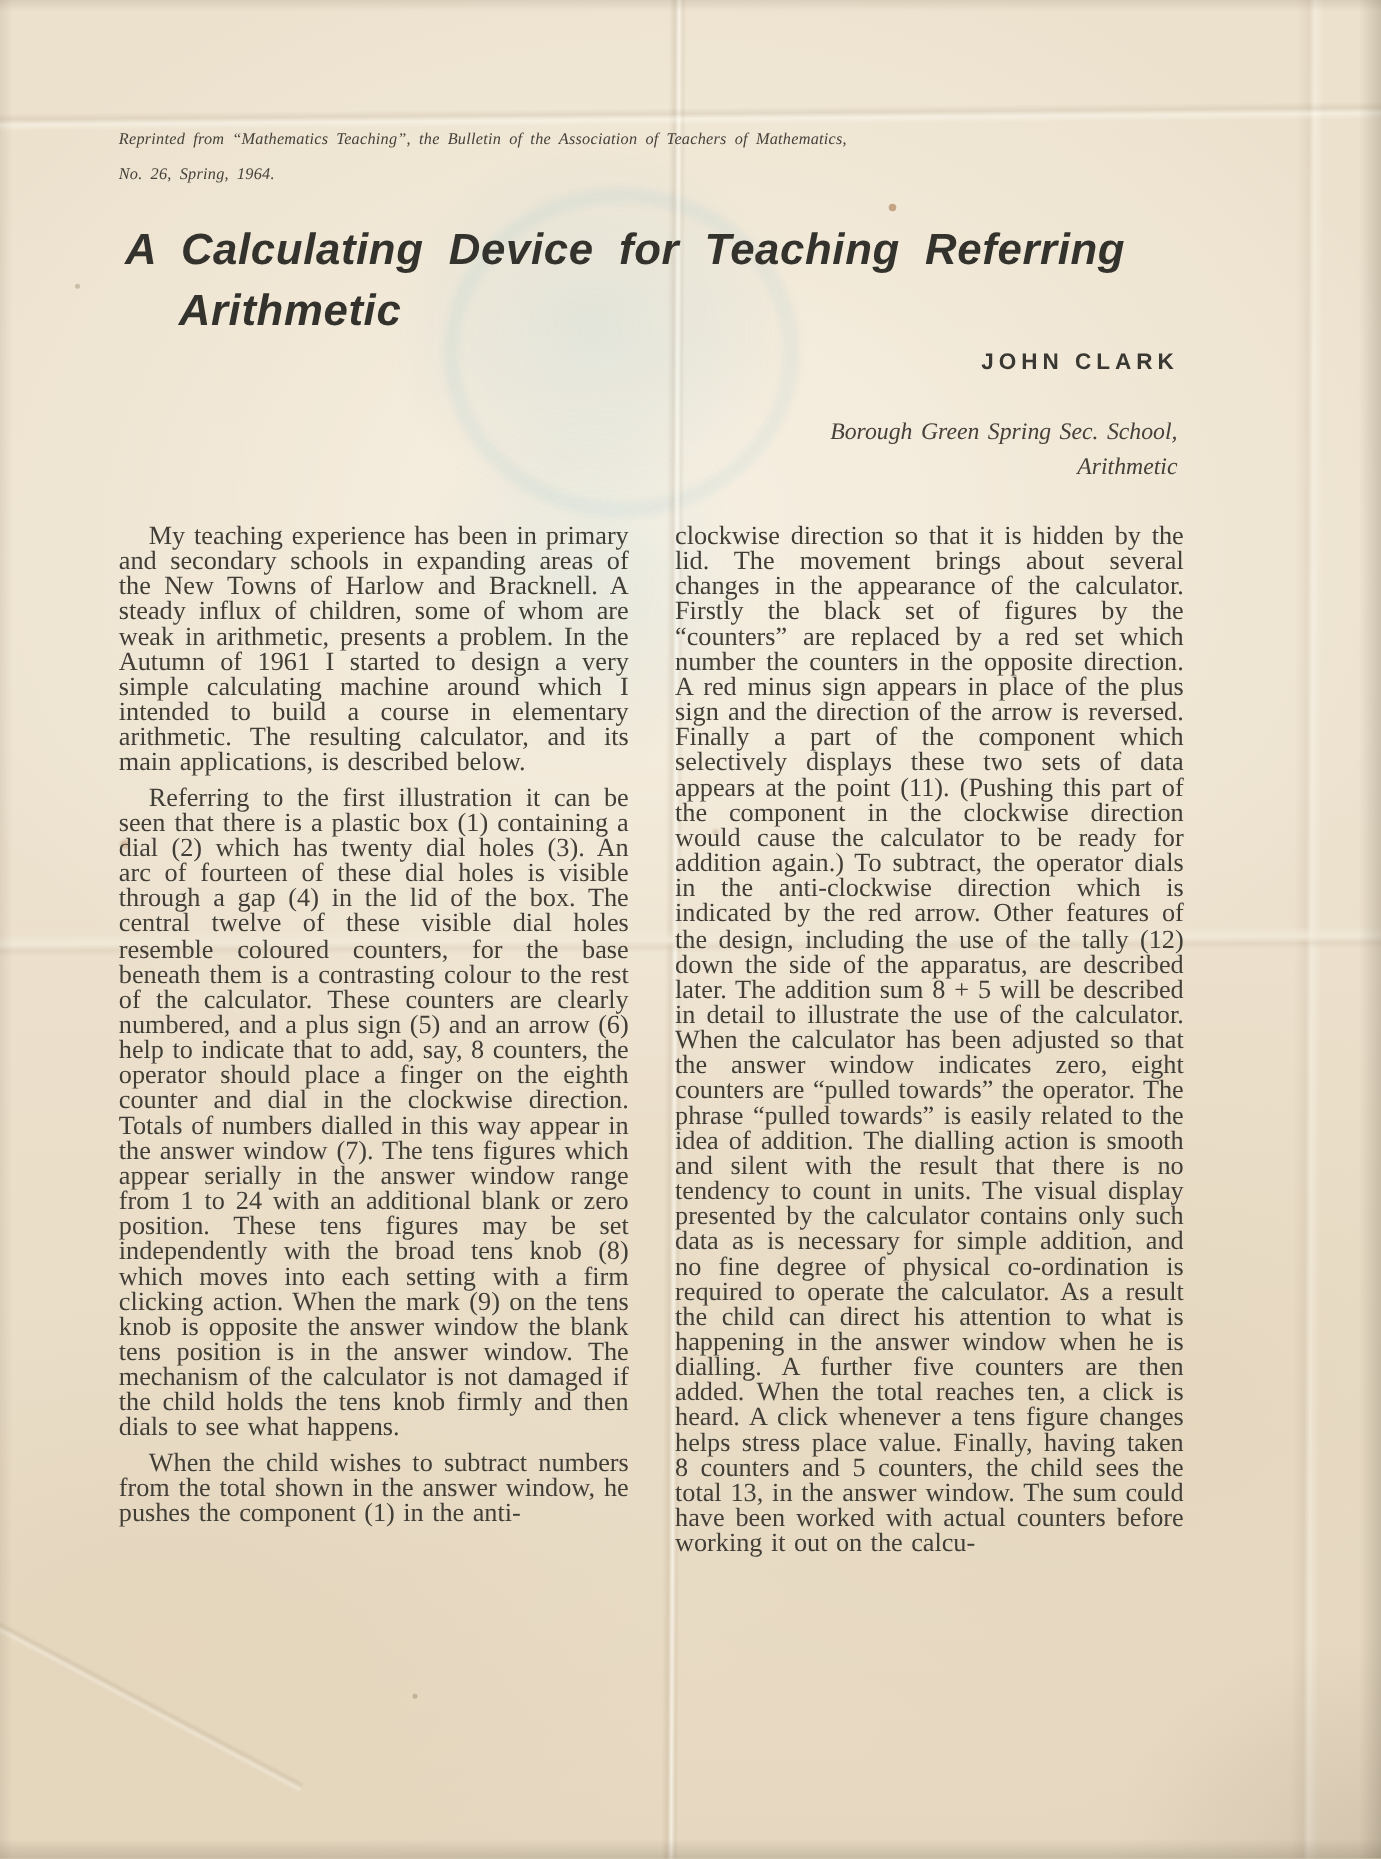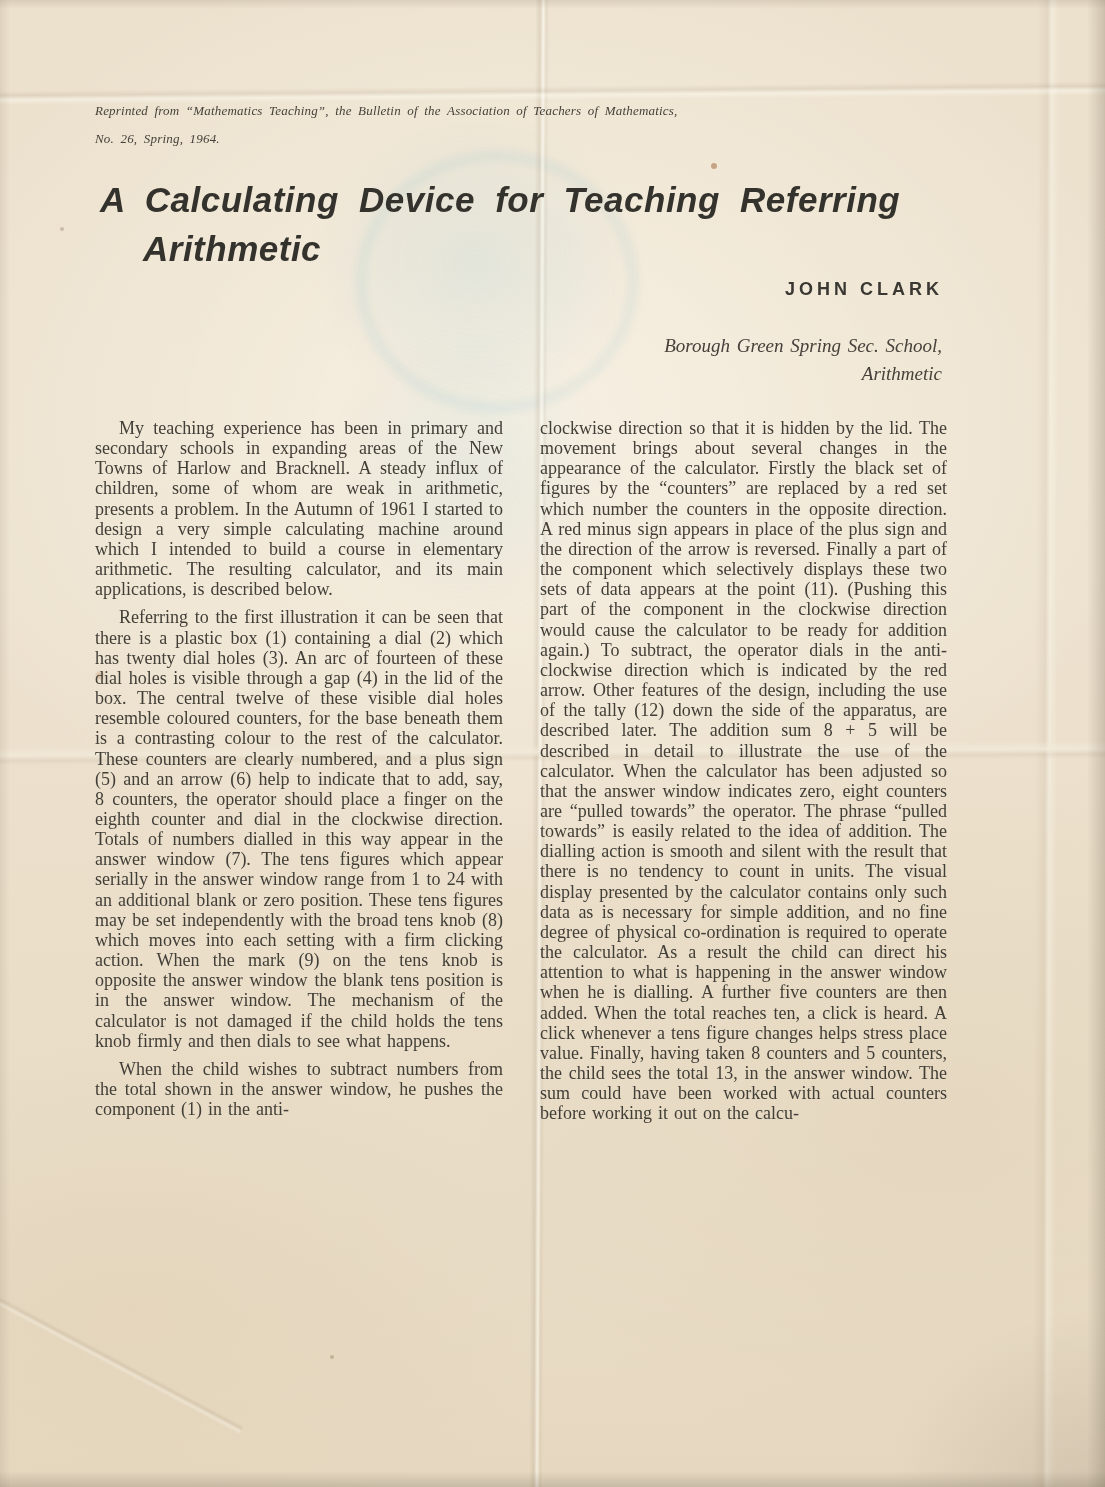--- a/index.html
+++ b/index.html
@@ -117,21 +117,21 @@
     font-weight: bold; font-size: 18px; letter-spacing: 4px; color: #3a3832;
   }
   .affiliation {
     position: absolute; right: 163px; top: 332px; width: 420px;
     font-style: italic; font-size: 19px; line-height: 28px;
     text-align: right; color: #46423b; word-spacing: 2px;
   }
 
   .text-column {
     position: absolute; top: 418px; width: 408px;
-    font-size: 18px; line-height: 20.15px;
+    font-size: 21px; line-height: 20.15px;
     text-align: justify; word-spacing: 1.5px;
     color: #413e37;
   }
   .col-left  { left: 95px; }
   .col-right { left: 540px; width: 407px; }
   .text-column .para { margin: 0 0 8px 0; text-indent: 24px; }
   .col-right .para { text-indent: 0; }
 </style>
 </head>
 <body>

